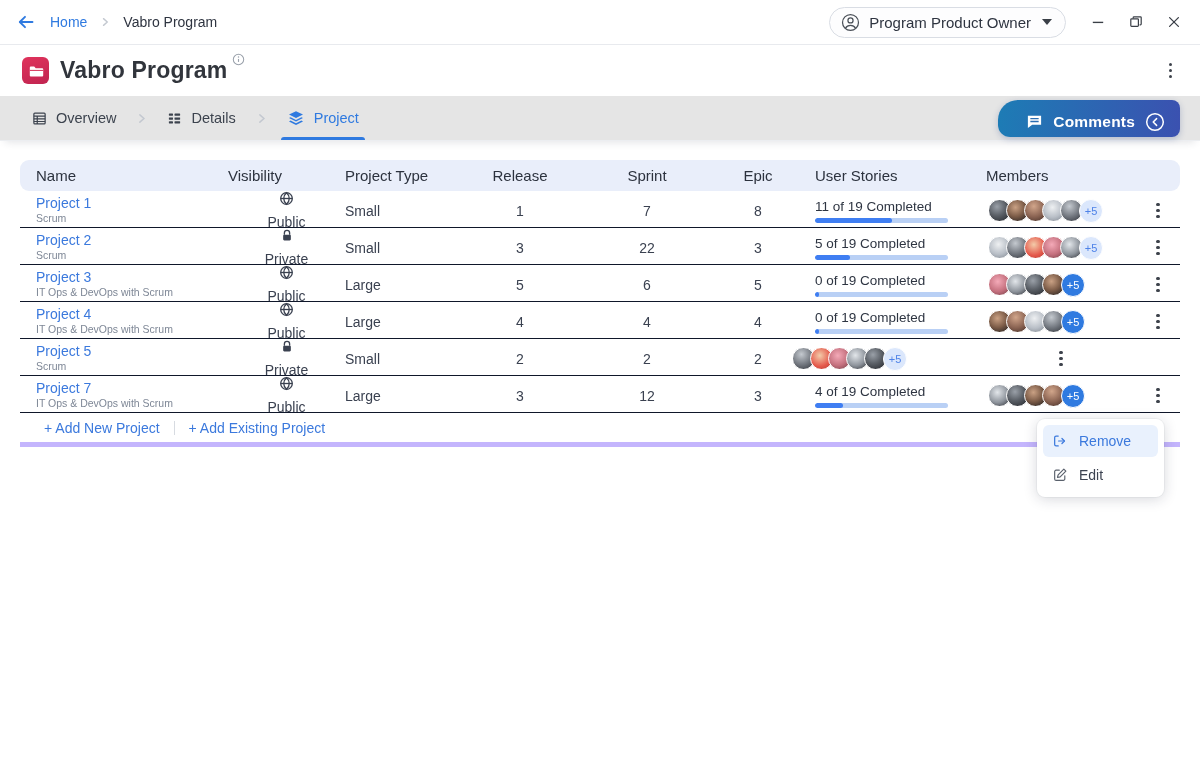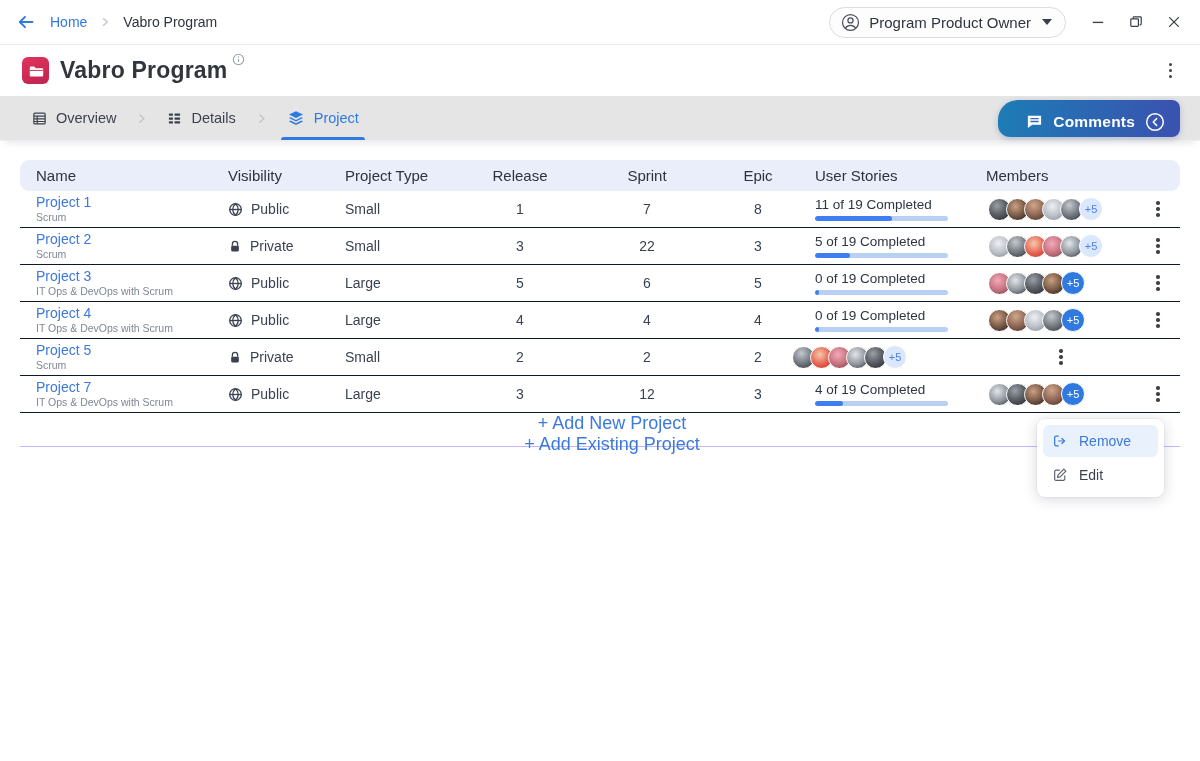--- a/index.html
+++ b/index.html
@@ -73,21 +73,21 @@
   }
   .thead { background:#e9eefa; height:31px; font-size:15px; color:#2c323e; border-radius:9px; }
   .th.first { padding-left:16px; }
   .th.center { text-align:center; }
   .th.pad25 { padding-left:25px; }
 
   .trow { height:37px; border-bottom:1px solid #0f172a; font-size:14px; background:#fff; }
   .cell-name { padding-left:16px; line-height:1.1; }
   .name-link { color:#3b79dd; font-size:14px; text-decoration:none; cursor:pointer; display:inline-block; }
   .name-sub { color:#7e8796; font-size:10.5px; margin-top:1.5px; }
-  .cell-vis { display:flex; align-items:center; gap:8px; color:#3a4150; }
+  .cell-vis { display:flex; align-items:center; gap:8px; color:#3a4150;flex-direction:column; }
   .cell-center { text-align:center; color:#3a4150; }
   .cell-stories { padding-left:25px; }
   .stories-label { font-size:13.5px; color:#2e3542; }
   .progress { width:133px; height:5px; border-radius:3px; background:#b9d0f5; margin-top:4px; position:relative; overflow:hidden; }
   .progress-fill { position:absolute; left:0; top:0; bottom:0; background:#3f7ef2; border-radius:3px; }
   .cell-members { display:flex; align-items:center; padding-left:2px; }
   .avatar { width:23px; height:23px; border-radius:50%; border:1.5px solid #fff; margin-left:-5px; flex:none; }
   .avatar.first { margin-left:0; }
   .more-badge { width:24px; height:24px; border-radius:50%; display:flex; align-items:center; justify-content:center; font-size:11px; margin-left:-4px; border:1.5px solid #fff; cursor:pointer; flex:none; }
   .more-badge.light { background:#dbe7fc; color:#4d82e8; }
@@ -98,21 +98,21 @@
   .av0{background:radial-gradient(circle at 38% 32%,#9aa0a8 0%,#5c6168 45%,#202227 100%);}
   .av1{background:radial-gradient(circle at 40% 35%,#caa184 0%,#7b5b47 50%,#17181c 100%);}
   .av2{background:radial-gradient(circle at 42% 30%,#d2a68b 0%,#8a6352 55%,#402c26 100%);}
   .av3{background:radial-gradient(circle at 45% 35%,#eef0f2 0%,#b9bfc7 55%,#7c838d 100%);}
   .av4{background:radial-gradient(circle at 40% 30%,#c4c9cf 0%,#70757d 55%,#2e3138 100%);}
   .av5{background:radial-gradient(circle at 42% 36%,#f3cba9 0%,#e4584b 60%,#b03a32 100%);}
   .av6{background:radial-gradient(circle at 42% 36%,#f4aab8 0%,#c4707e 55%,#6e3b42 100%);}
   .av7{background:radial-gradient(circle at 40% 35%,#e2e6ea 0%,#8e949c 55%,#26282e 100%);}
 
   
-  .tfoot { height:34px; display:flex; align-items:center; padding-left:24px; border-bottom:1px solid #c4b5fd; font-size:18px; background:#fff;flex-direction:column; }
+  .tfoot { height:34px; display:flex; align-items:center; padding-left:24px; border-bottom:5px solid #c4b5fd; font-size:14px; background:#fff; }
   .add-link { color:#3b79dd; text-decoration:none; cursor:pointer; }
   .foot-divider { width:1px; height:14px; background:#d7dbe1; margin:0 14px; }
 
   
   .context-menu {
     position:absolute; left:1037px; top:419px; width:127px;
     background:#fff; border-radius:8px; padding:6px;
     box-shadow:0 2px 14px rgba(25,35,60,.18), 0 0 0 1px rgba(30,40,60,.04);
     z-index:20;
   }

